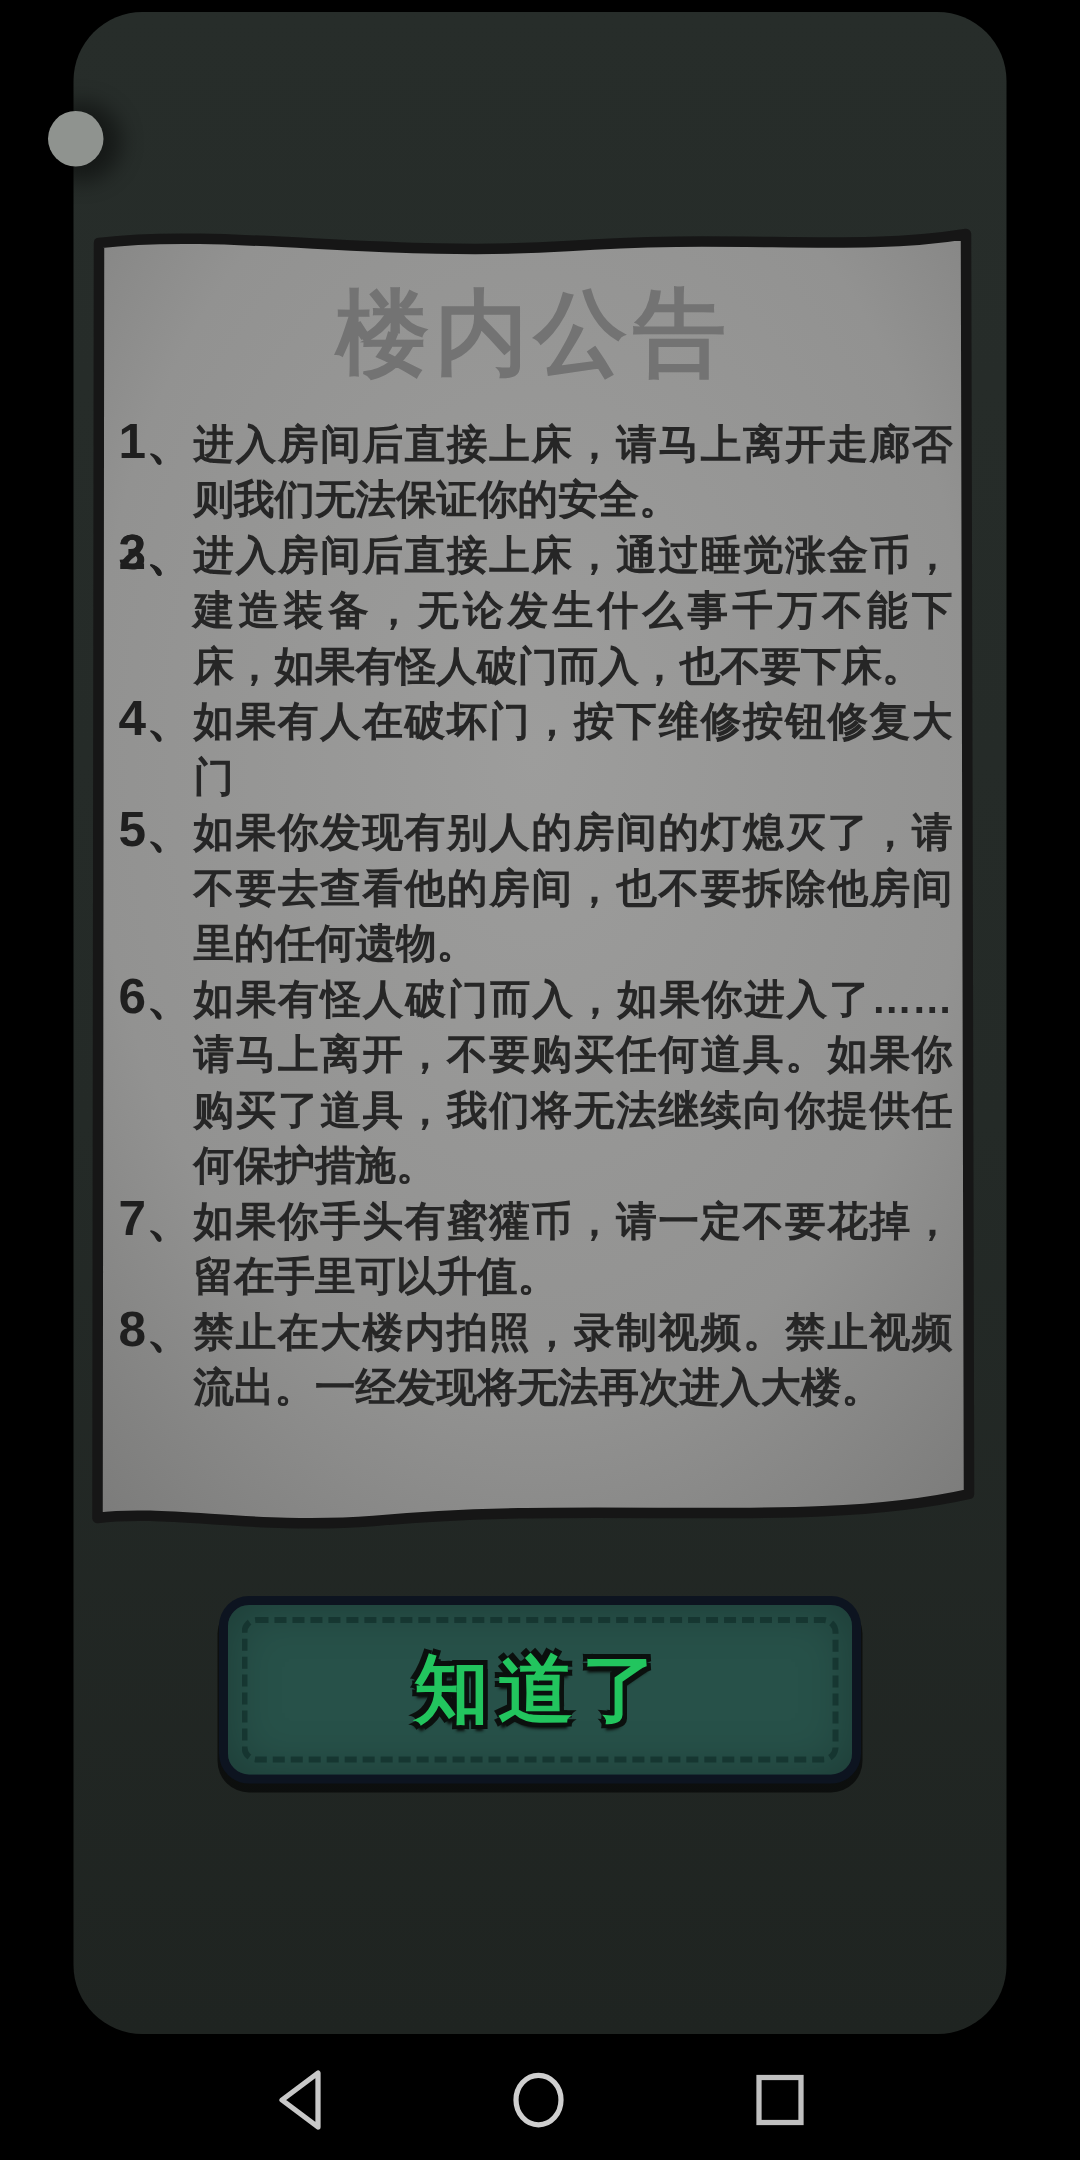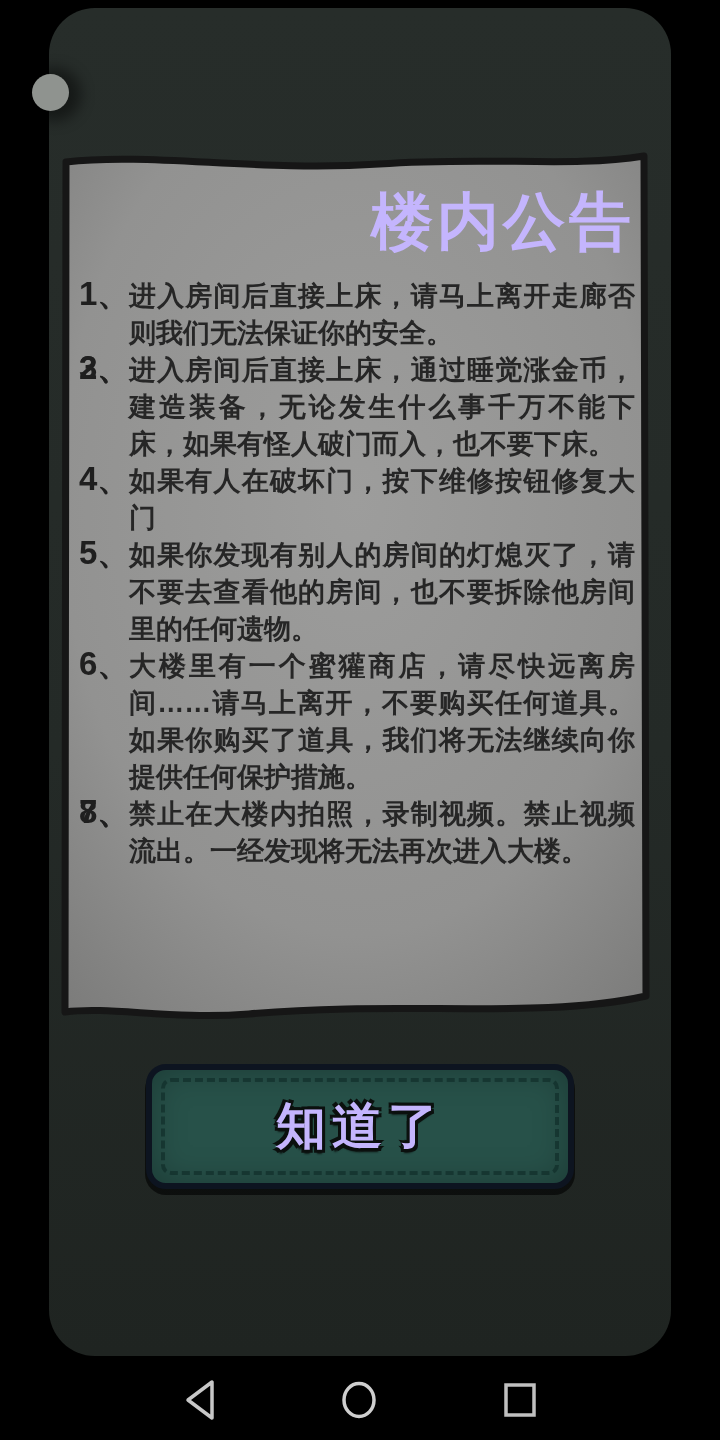--- a/index.html
+++ b/index.html
@@ -45,25 +45,25 @@
     width: 100%; height: 100%;
   }
   .paper-content {
     position: absolute;
     left: 18px; top: 28px;
     right: 16px; bottom: 14px;
     color: #242424;
   }
   .notice-title {
     margin: 4px 0 14px 0;
-    text-align: right;
+    text-align: center;
     font-size: 62px;
     font-weight: bold;
     letter-spacing: 4px;
-    color: #c4b5fd;
+    color: #737373;
   }
   .notice-list {
     margin: 0; padding: 0;
     list-style: none;
   }
   .notice-item {
     position: relative;
     padding-left: 52px;
     font-size: 27px;
     line-height: 37px;
@@ -99,21 +99,21 @@
     left: 9px; top: 8px; right: 9px; bottom: 8px;
     border: 4px dashed rgba(8, 32, 30, 0.45);
     border-radius: 10px;
     pointer-events: none;
   }
   .btn-label {
     position: relative;
     font-size: 50px;
     font-weight: bold;
     letter-spacing: 6px;
-    color: #c4b5fd;
+    color: #22c55e;
     text-shadow:
       -3px -3px 0 #0b100e, 3px -3px 0 #0b100e,
       -3px 3px 0 #0b100e, 3px 3px 0 #0b100e,
       0 4px 2px #0b100e;
   }
 
   
   .nav-bar {
     position: absolute;
     left: 0; bottom: 0;
@@ -178,25 +178,26 @@
       <span class="item-text">如果有人在破坏门，按下维修按钮修复大门</span>
     </li>
 
     <li class="notice-item">
       <span class="item-num">5、</span>
       <span class="item-text">如果你发现有别人的房间的灯熄灭了，请不要去查看他的房间，也不要拆除他房间里的任何遗物。</span>
     </li>
 
     <li class="notice-item">
       <span class="item-num">6、</span>
-      <span class="item-text">大楼里有一个蜜獾商店，请尽快远离房间……请马上离开，不要购买任何道具。如果你购买了道具，我们将无法继续向你提供任何保护措施。</span>
+      <span class="item-text">如果有怪人破门而入，如果你进入了……请马上离开，不要购买任何道具。如果你购买了道具，我们将无法继续向你提供任何保护措施。</span>
     </li>
 
     <li class="notice-item">
       <span class="item-num">7、</span>
+      <span class="item-text">如果你手头有蜜獾币，请一定不要花掉，留在手里可以升值。</span>
     </li>
 
     <li class="notice-item">
       <span class="item-num">8、</span>
       <span class="item-text">禁止在大楼内拍照，录制视频。禁止视频流出。一经发现将无法再次进入大楼。</span>
     </li>
   </ol>
     </div>
   </div>
 

